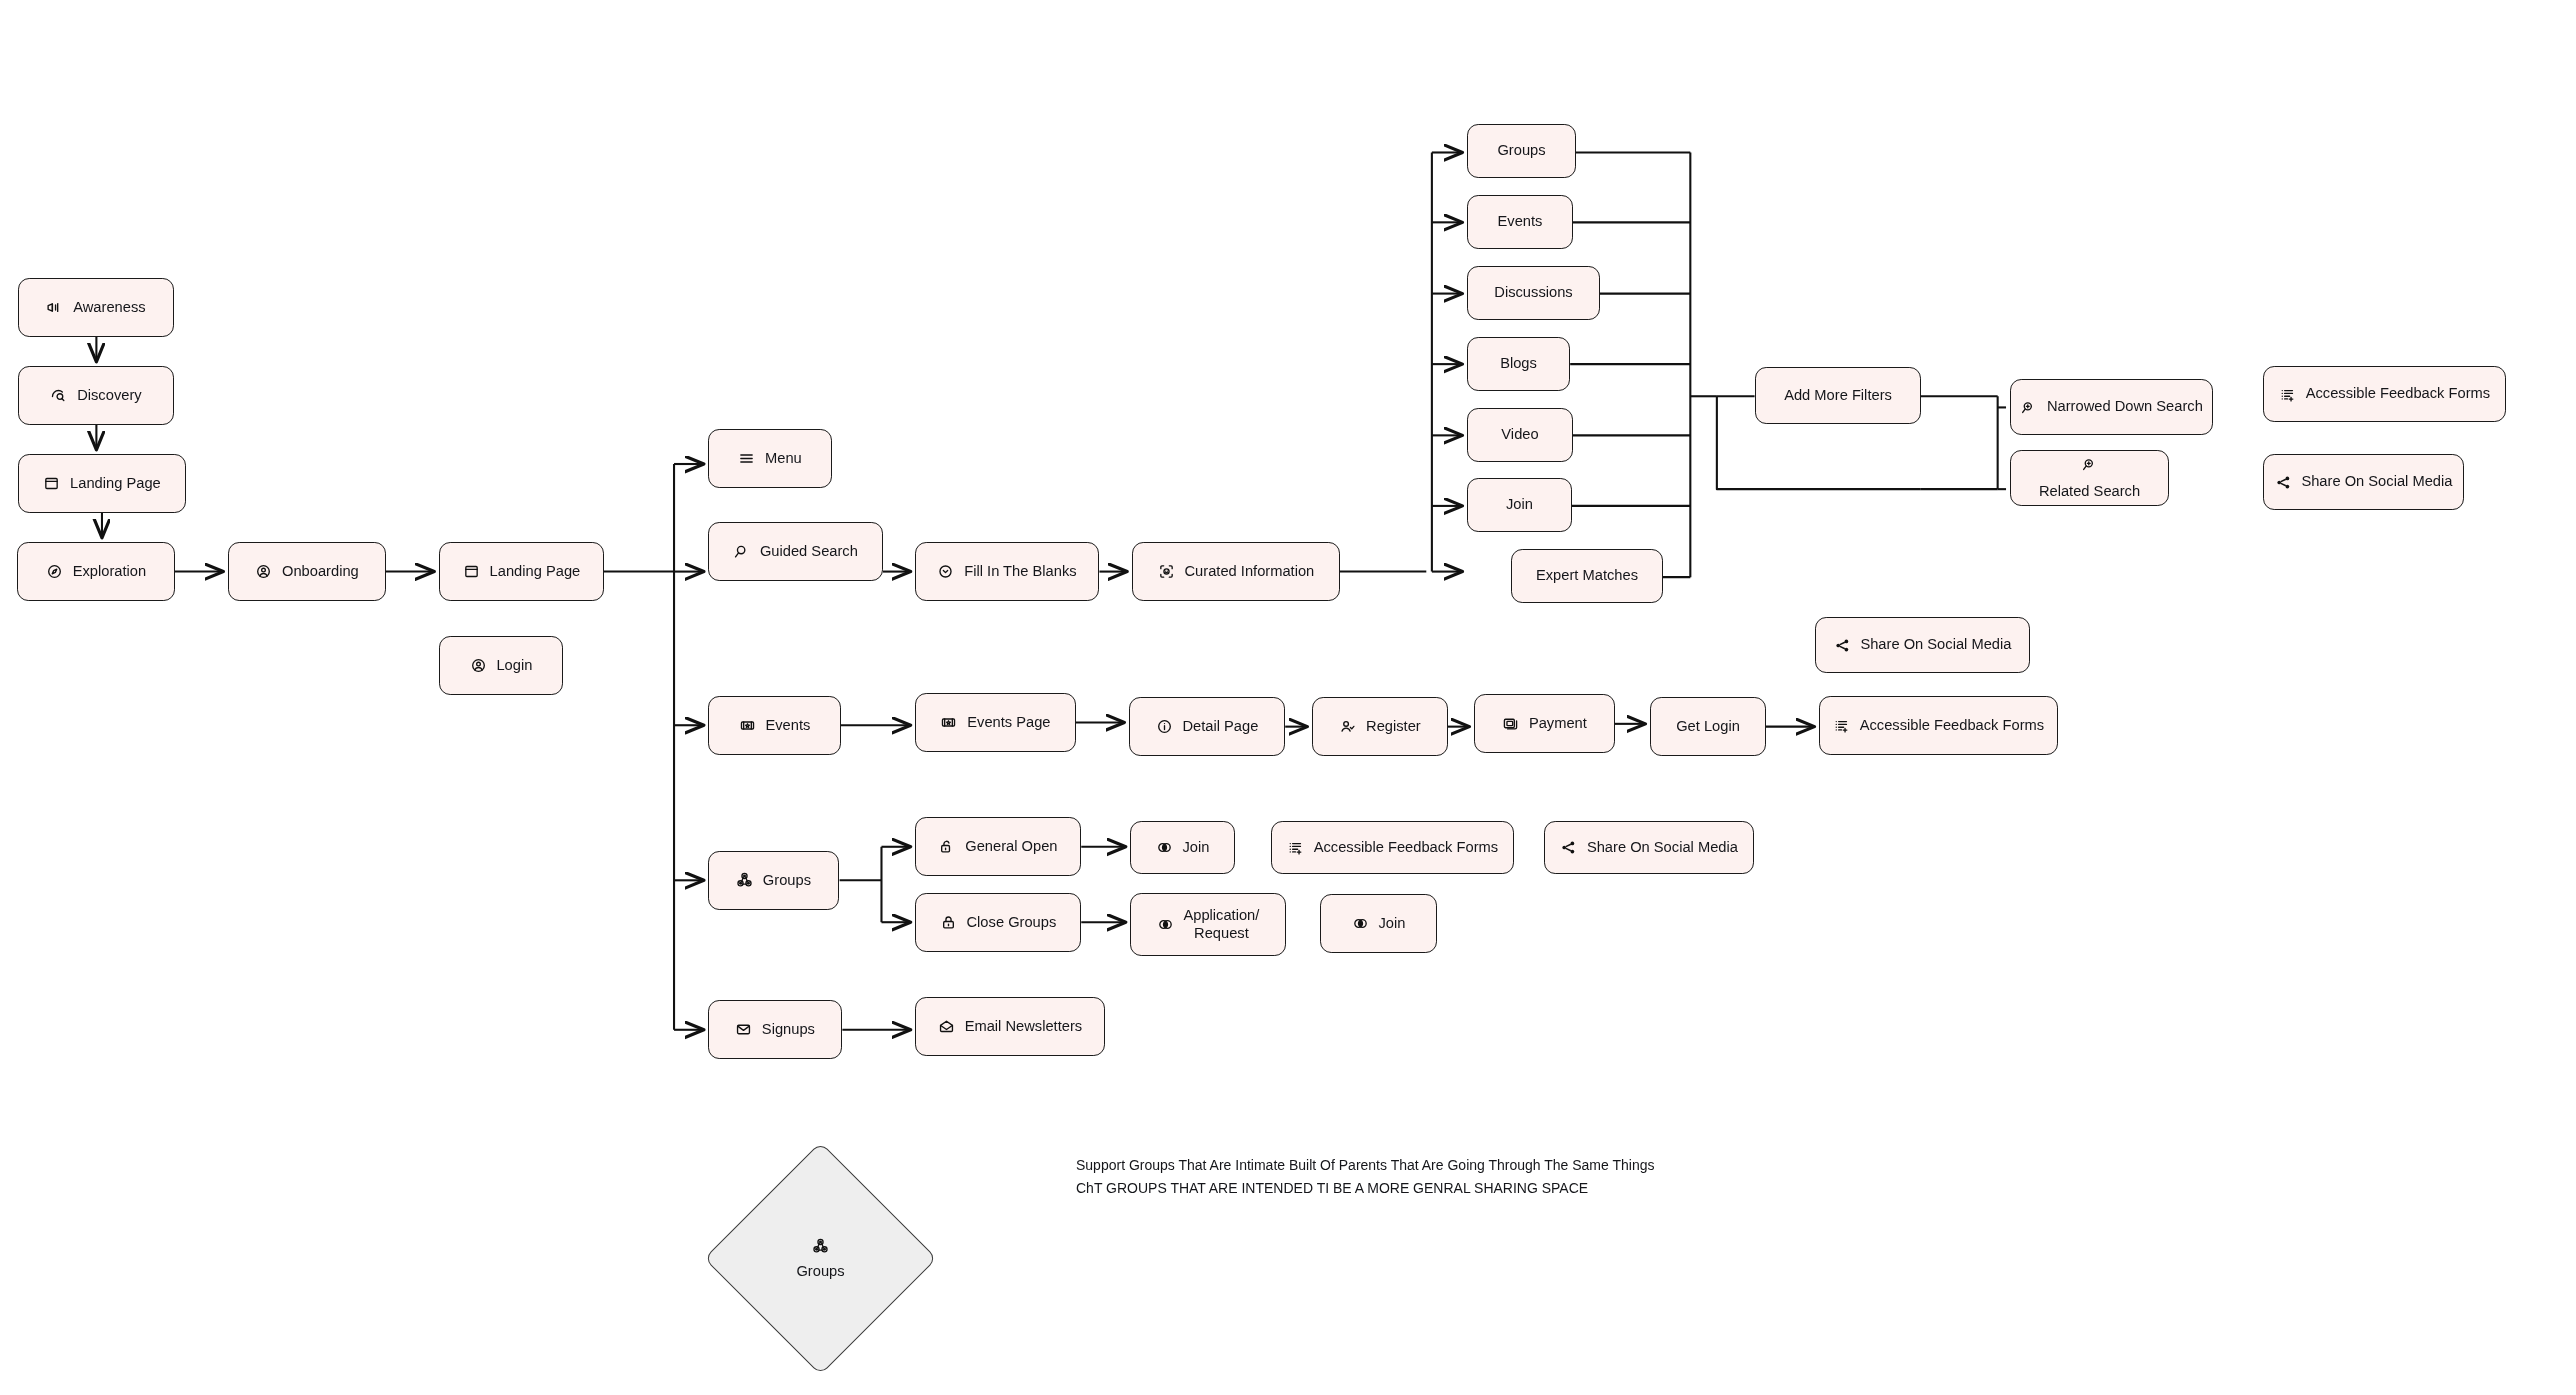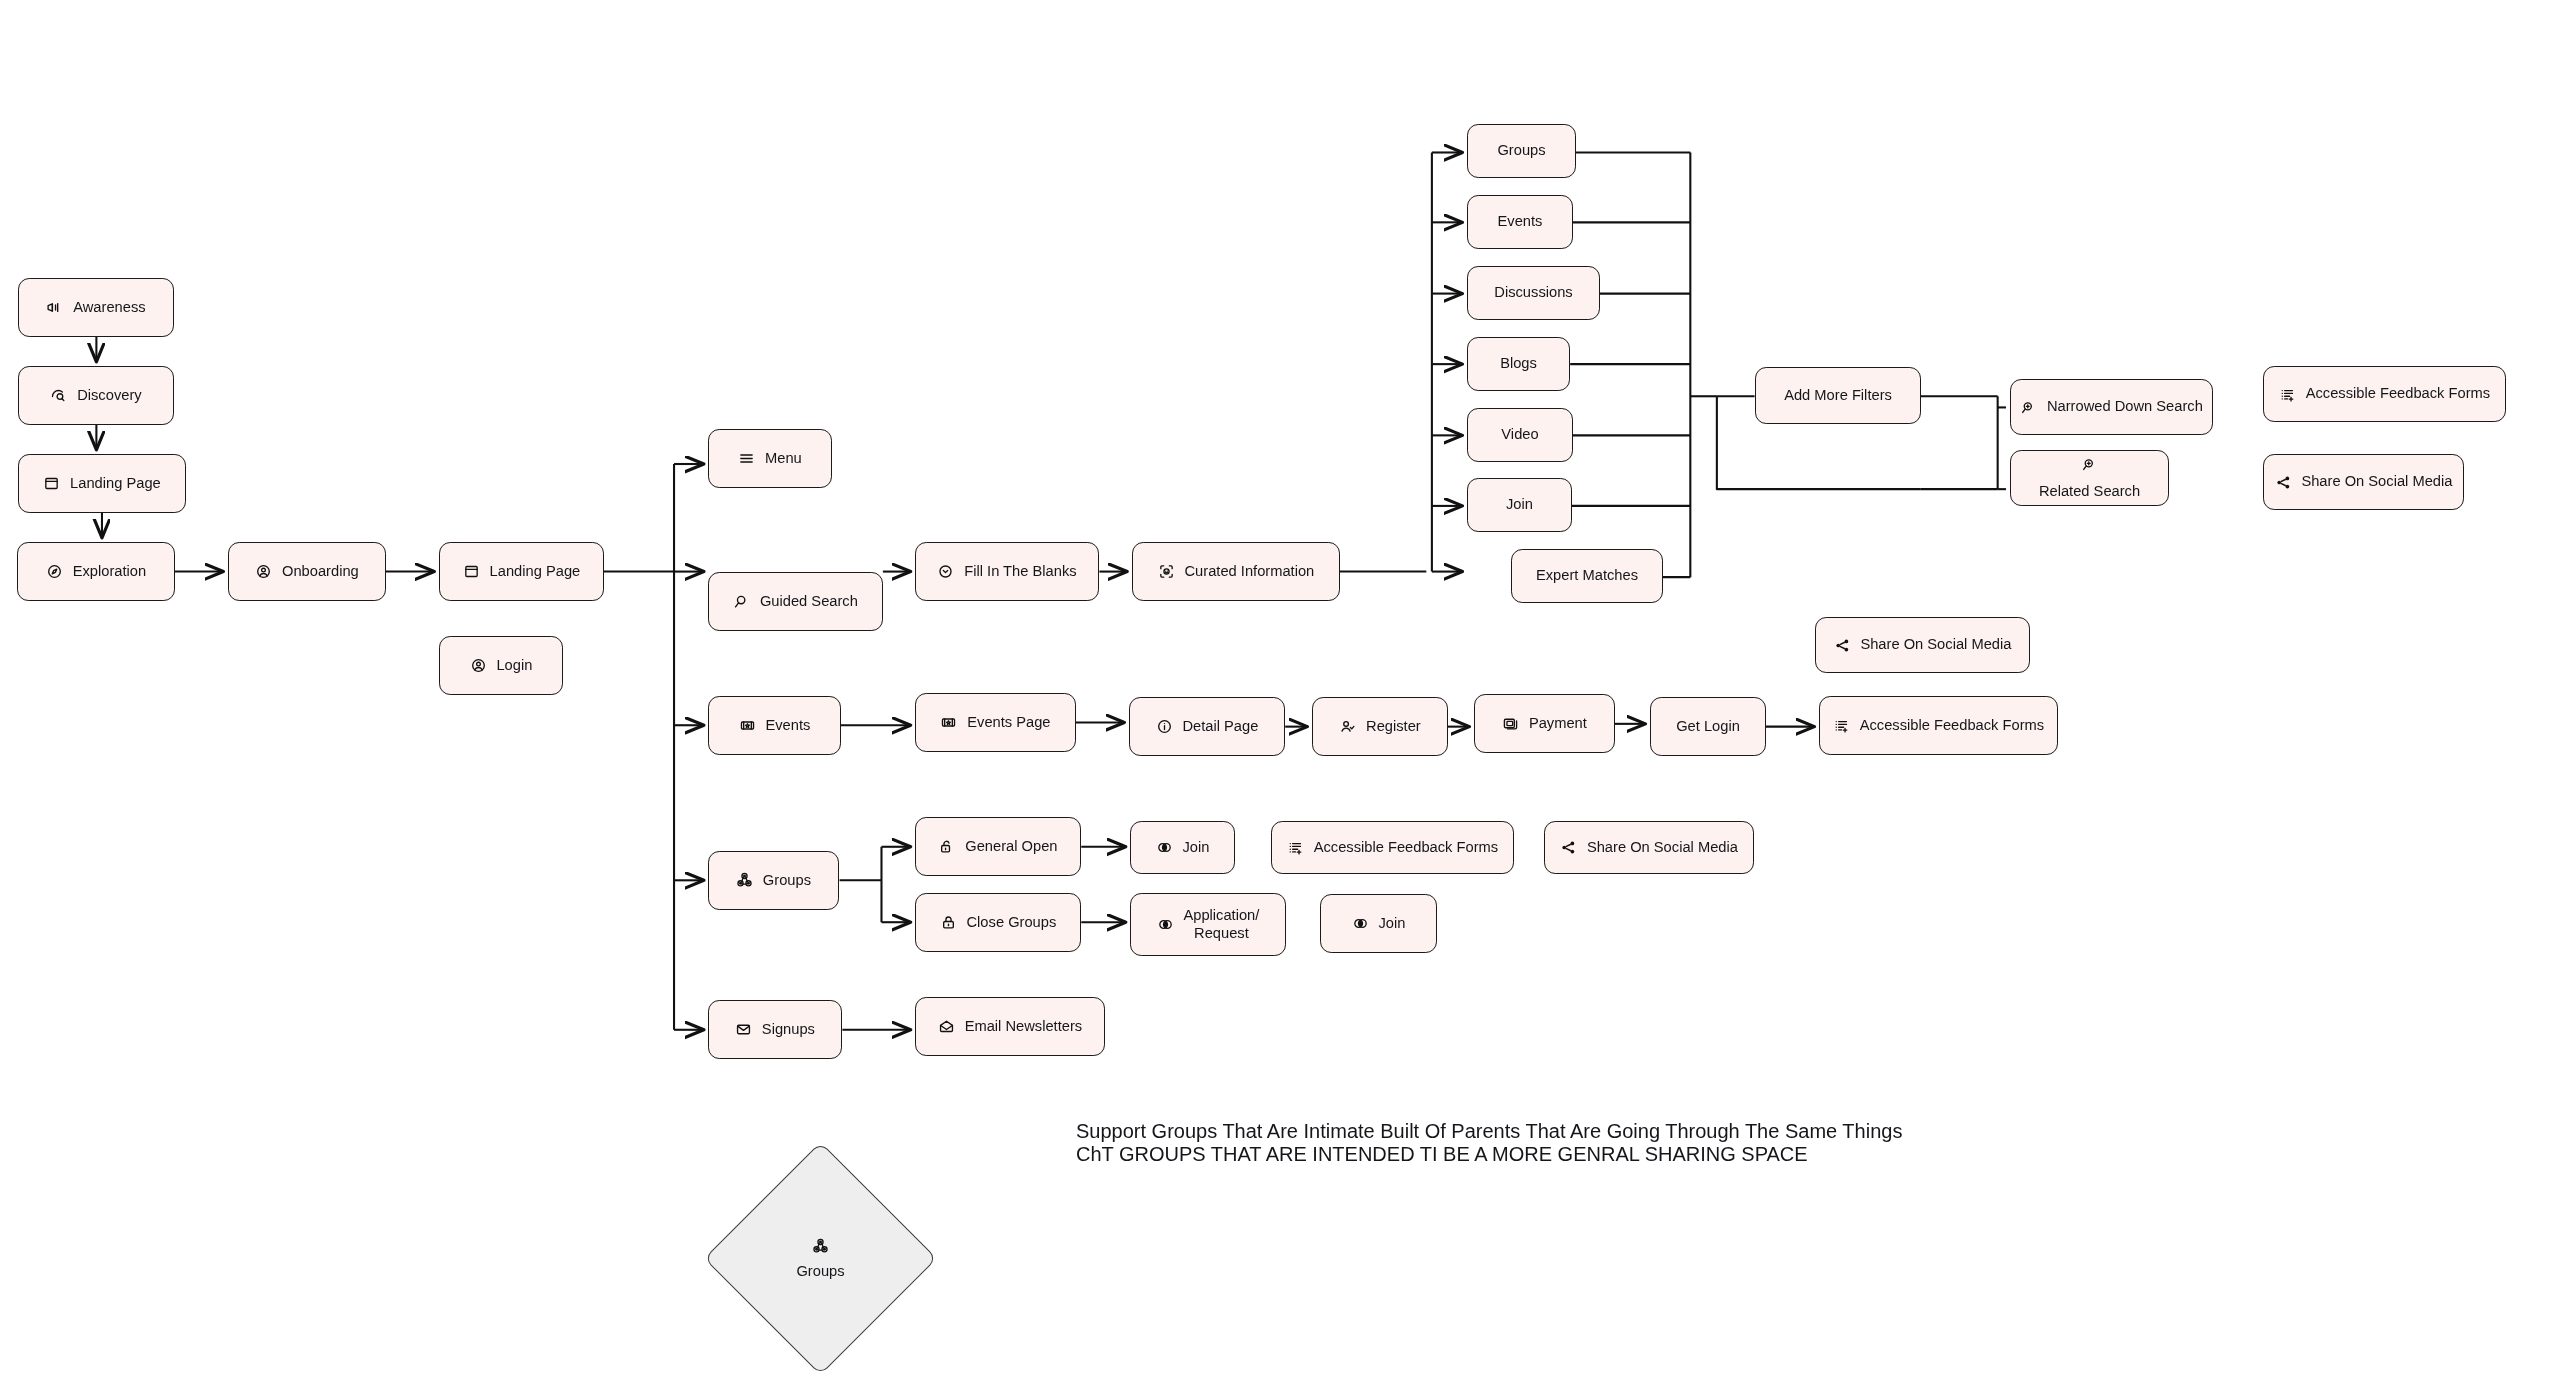--- a/index.html
+++ b/index.html
@@ -70,22 +70,23 @@
     flex-direction: column;
     align-items: center;
     justify-content: center;
     gap: 4.2px;
     color: #15161a;
     font-size: 14.7px;
   }
   .annot {
     position: absolute;
     color: #15161a;
-    font-size: 20px;
+    font-size: 14px;
     white-space: nowrap;
+    margin-top: 37px;
   }
 </style>
 </head>
 <body>
 
 <div id="canvas">
 
   <svg id="edges" viewBox="0 0 3688 1998">
     <defs>
       <marker id="arw" markerWidth="10" markerHeight="10" refX="8.4" refY="4" orient="auto" markerUnits="strokeWidth">
@@ -190,21 +191,21 @@
             <path fill="none" stroke="#111" stroke-width="1.9" stroke-linecap="round" stroke-linejoin="round" d="M4 9h16"></path>
           </svg></span><span class="lbl">Landing Page</span></div>
       <div class="node" style="left: 439px; top: 636px; width: 124px; height: 59px;"><span class="ic"><svg width="17" height="17" viewBox="0 0 24 24">
             <circle fill="none" stroke="#111" stroke-width="1.9" stroke-linecap="round" stroke-linejoin="round" cx="12" cy="12" r="8.2"></circle>
             <circle fill="none" stroke="#111" stroke-width="1.9" stroke-linecap="round" stroke-linejoin="round" cx="12" cy="10" r="2.6"></circle>
             <path fill="none" stroke="#111" stroke-width="1.9" stroke-linecap="round" stroke-linejoin="round" d="M6.8 18.4a5.6 5.6 0 0 1 10.4 0"></path>
           </svg></span><span class="lbl">Login</span></div>
       <div class="node" style="left: 708px; top: 429px; width: 124px; height: 59px;"><span class="ic"><svg width="17" height="17" viewBox="0 0 24 24">
             <path fill="none" stroke="#111" stroke-width="1.9" stroke-linecap="round" stroke-linejoin="round" d="M4 7h16M4 12h16M4 17h16"></path>
           </svg></span><span class="lbl">Menu</span></div>
-      <div class="node" style="left: 708px; top: 572px; width: 175px; height: 59px;"><span class="ic"><svg width="17" height="17" viewBox="0 0 24 24">
+      <div class="node" style="left: 708px; top: 522px; width: 175px; height: 59px;"><span class="ic"><svg width="17" height="17" viewBox="0 0 24 24">
             <circle fill="none" stroke="#111" stroke-width="1.9" stroke-linecap="round" stroke-linejoin="round" cx="11.5" cy="10" r="5.2"></circle>
             <path fill="none" stroke="#111" stroke-width="1.9" stroke-linecap="round" stroke-linejoin="round" d="M7.8 13.8L3.6 19.6"></path>
           </svg></span><span class="lbl">Guided Search</span></div>
       <div class="node" style="left: 915px; top: 542px; width: 184px; height: 59px;"><span class="ic"><svg width="17" height="17" viewBox="0 0 24 24">
             <circle fill="none" stroke="#111" stroke-width="1.9" stroke-linecap="round" stroke-linejoin="round" cx="12" cy="12" r="7.8"></circle>
             <path fill="none" stroke="#111" stroke-width="1.9" stroke-linecap="round" stroke-linejoin="round" d="M9 10.6l3 3 3-3"></path>
           </svg></span><span class="lbl">Fill In The Blanks</span></div>
       <div class="node" style="left: 1132px; top: 542px; width: 208px; height: 59px;"><span class="ic"><svg width="17" height="17" viewBox="0 0 24 24">
             <path fill="none" stroke="#111" stroke-width="1.9" stroke-linecap="round" stroke-linejoin="round" d="M4 8V5.5A1.5 1.5 0 0 1 5.5 4H8"></path>
             <path fill="none" stroke="#111" stroke-width="1.9" stroke-linecap="round" stroke-linejoin="round" d="M16 4h2.5A1.5 1.5 0 0 1 20 5.5V8"></path>

